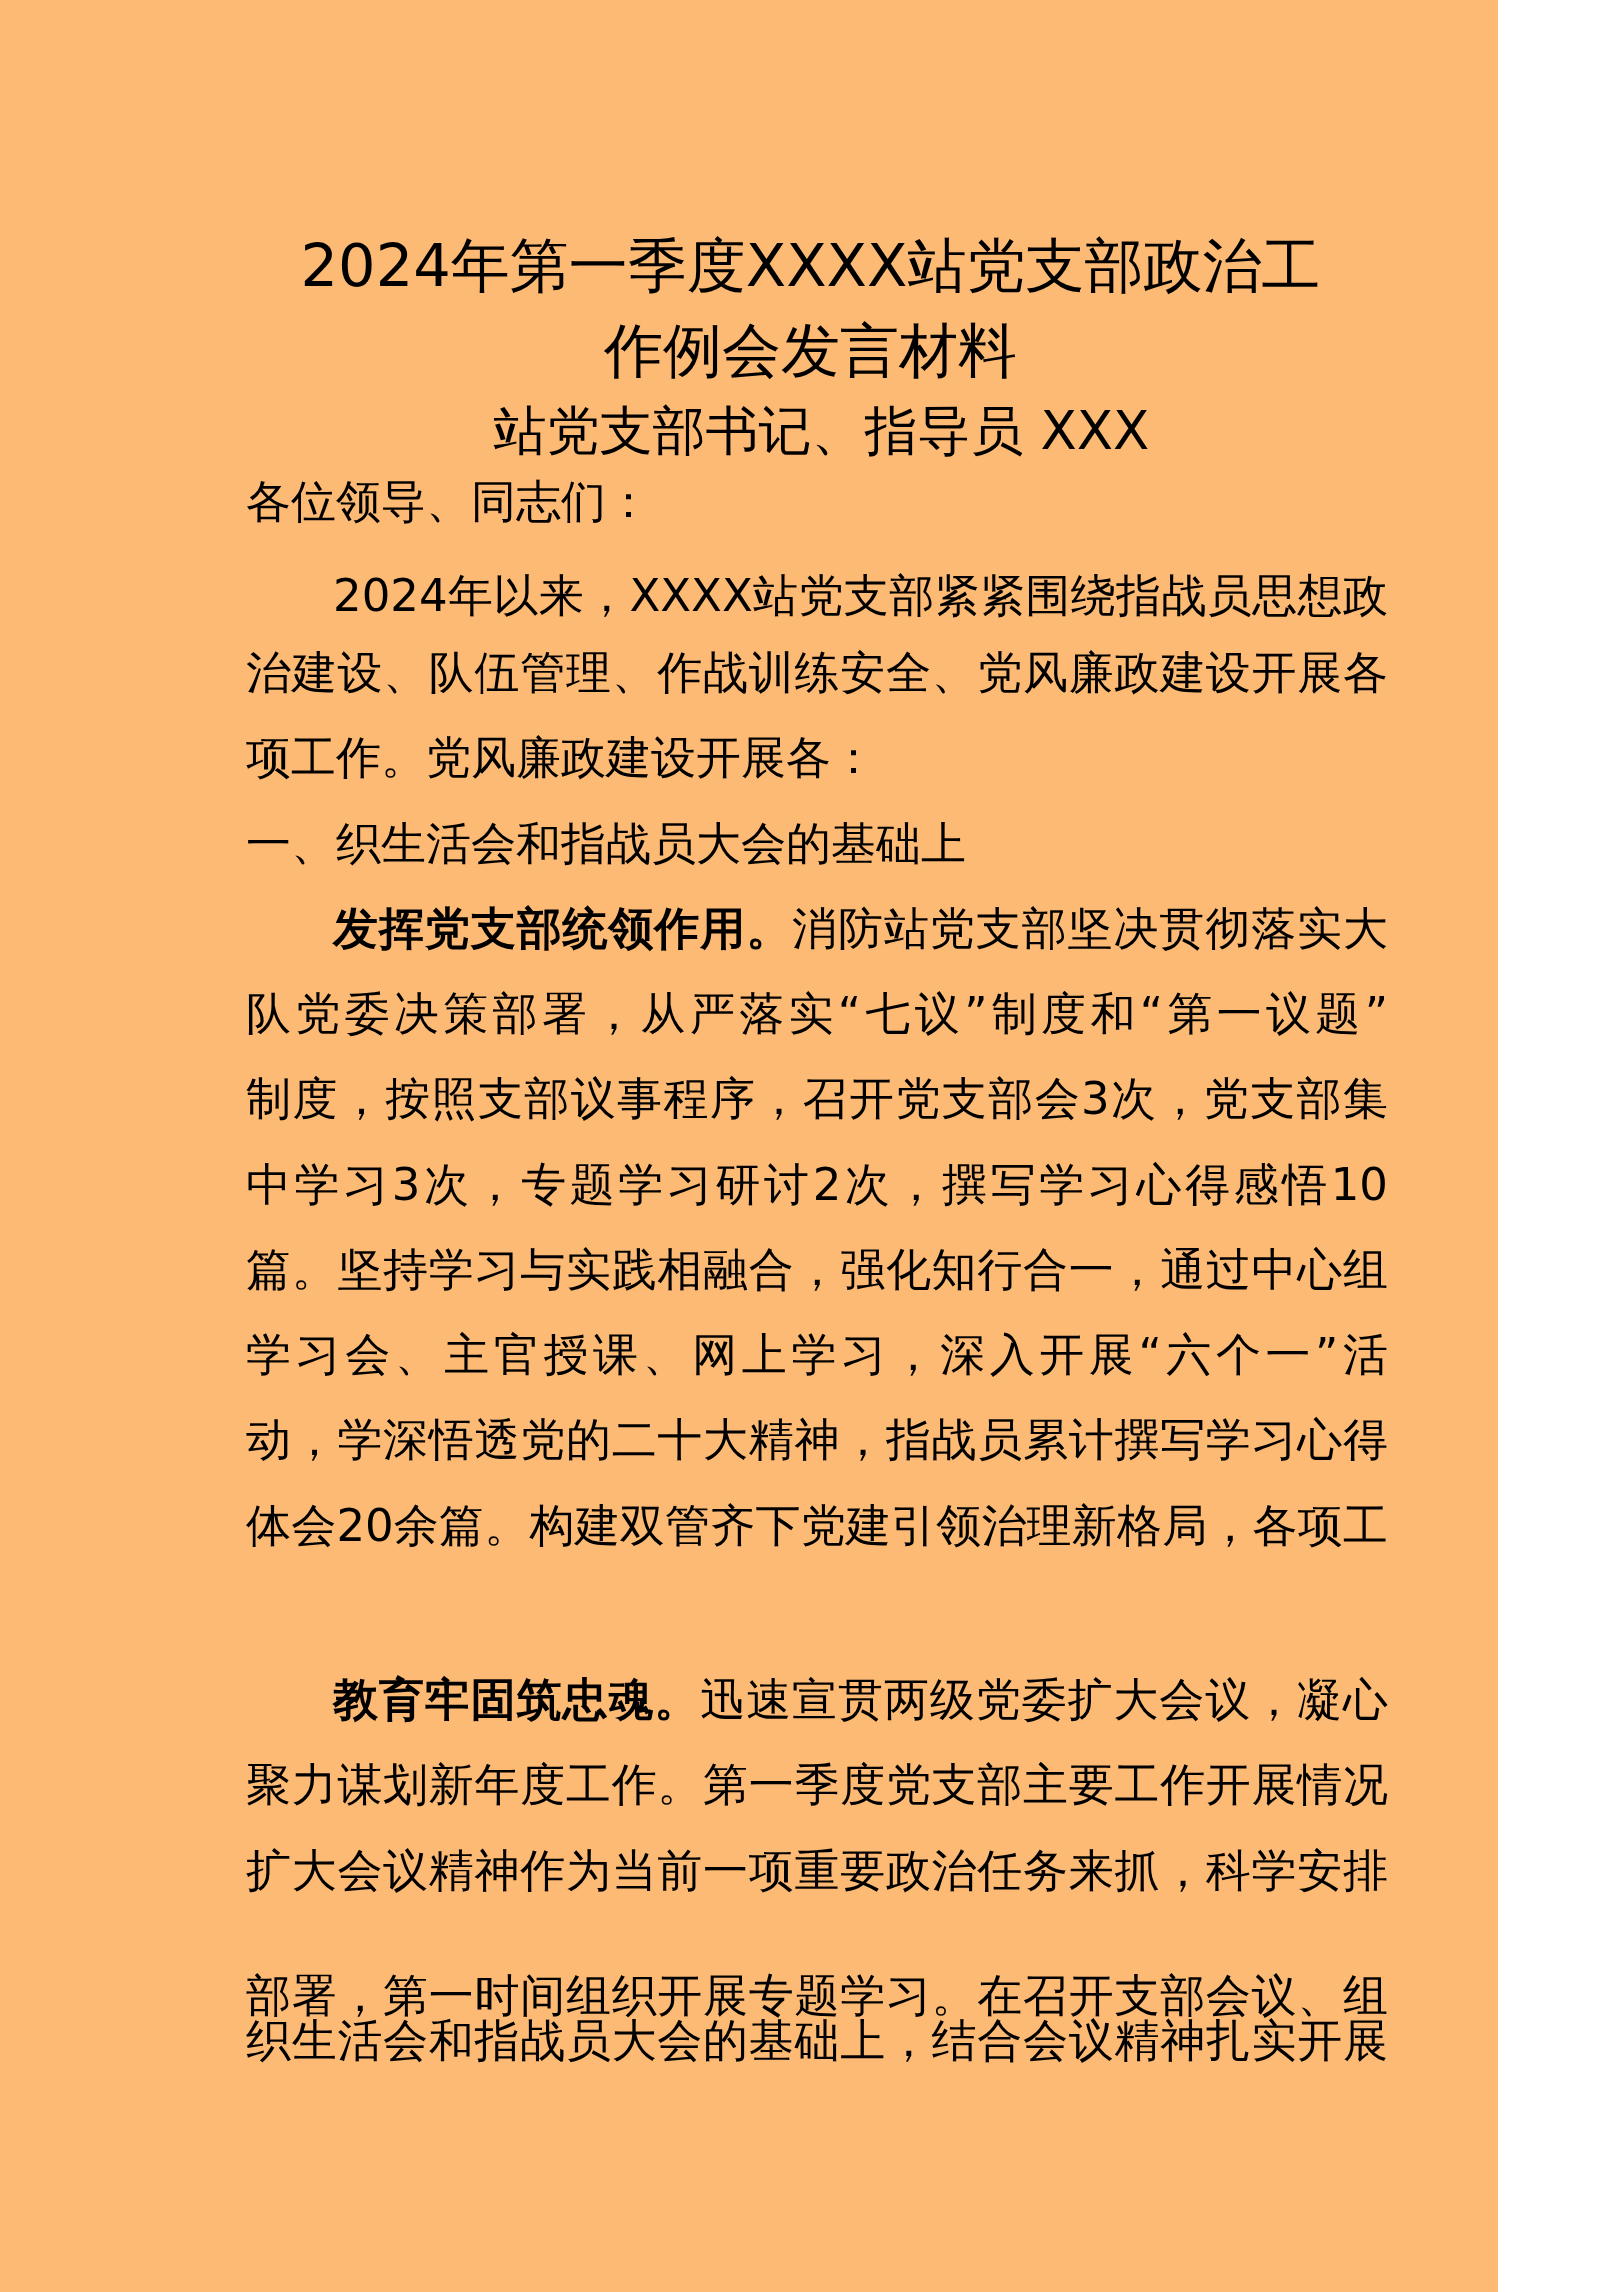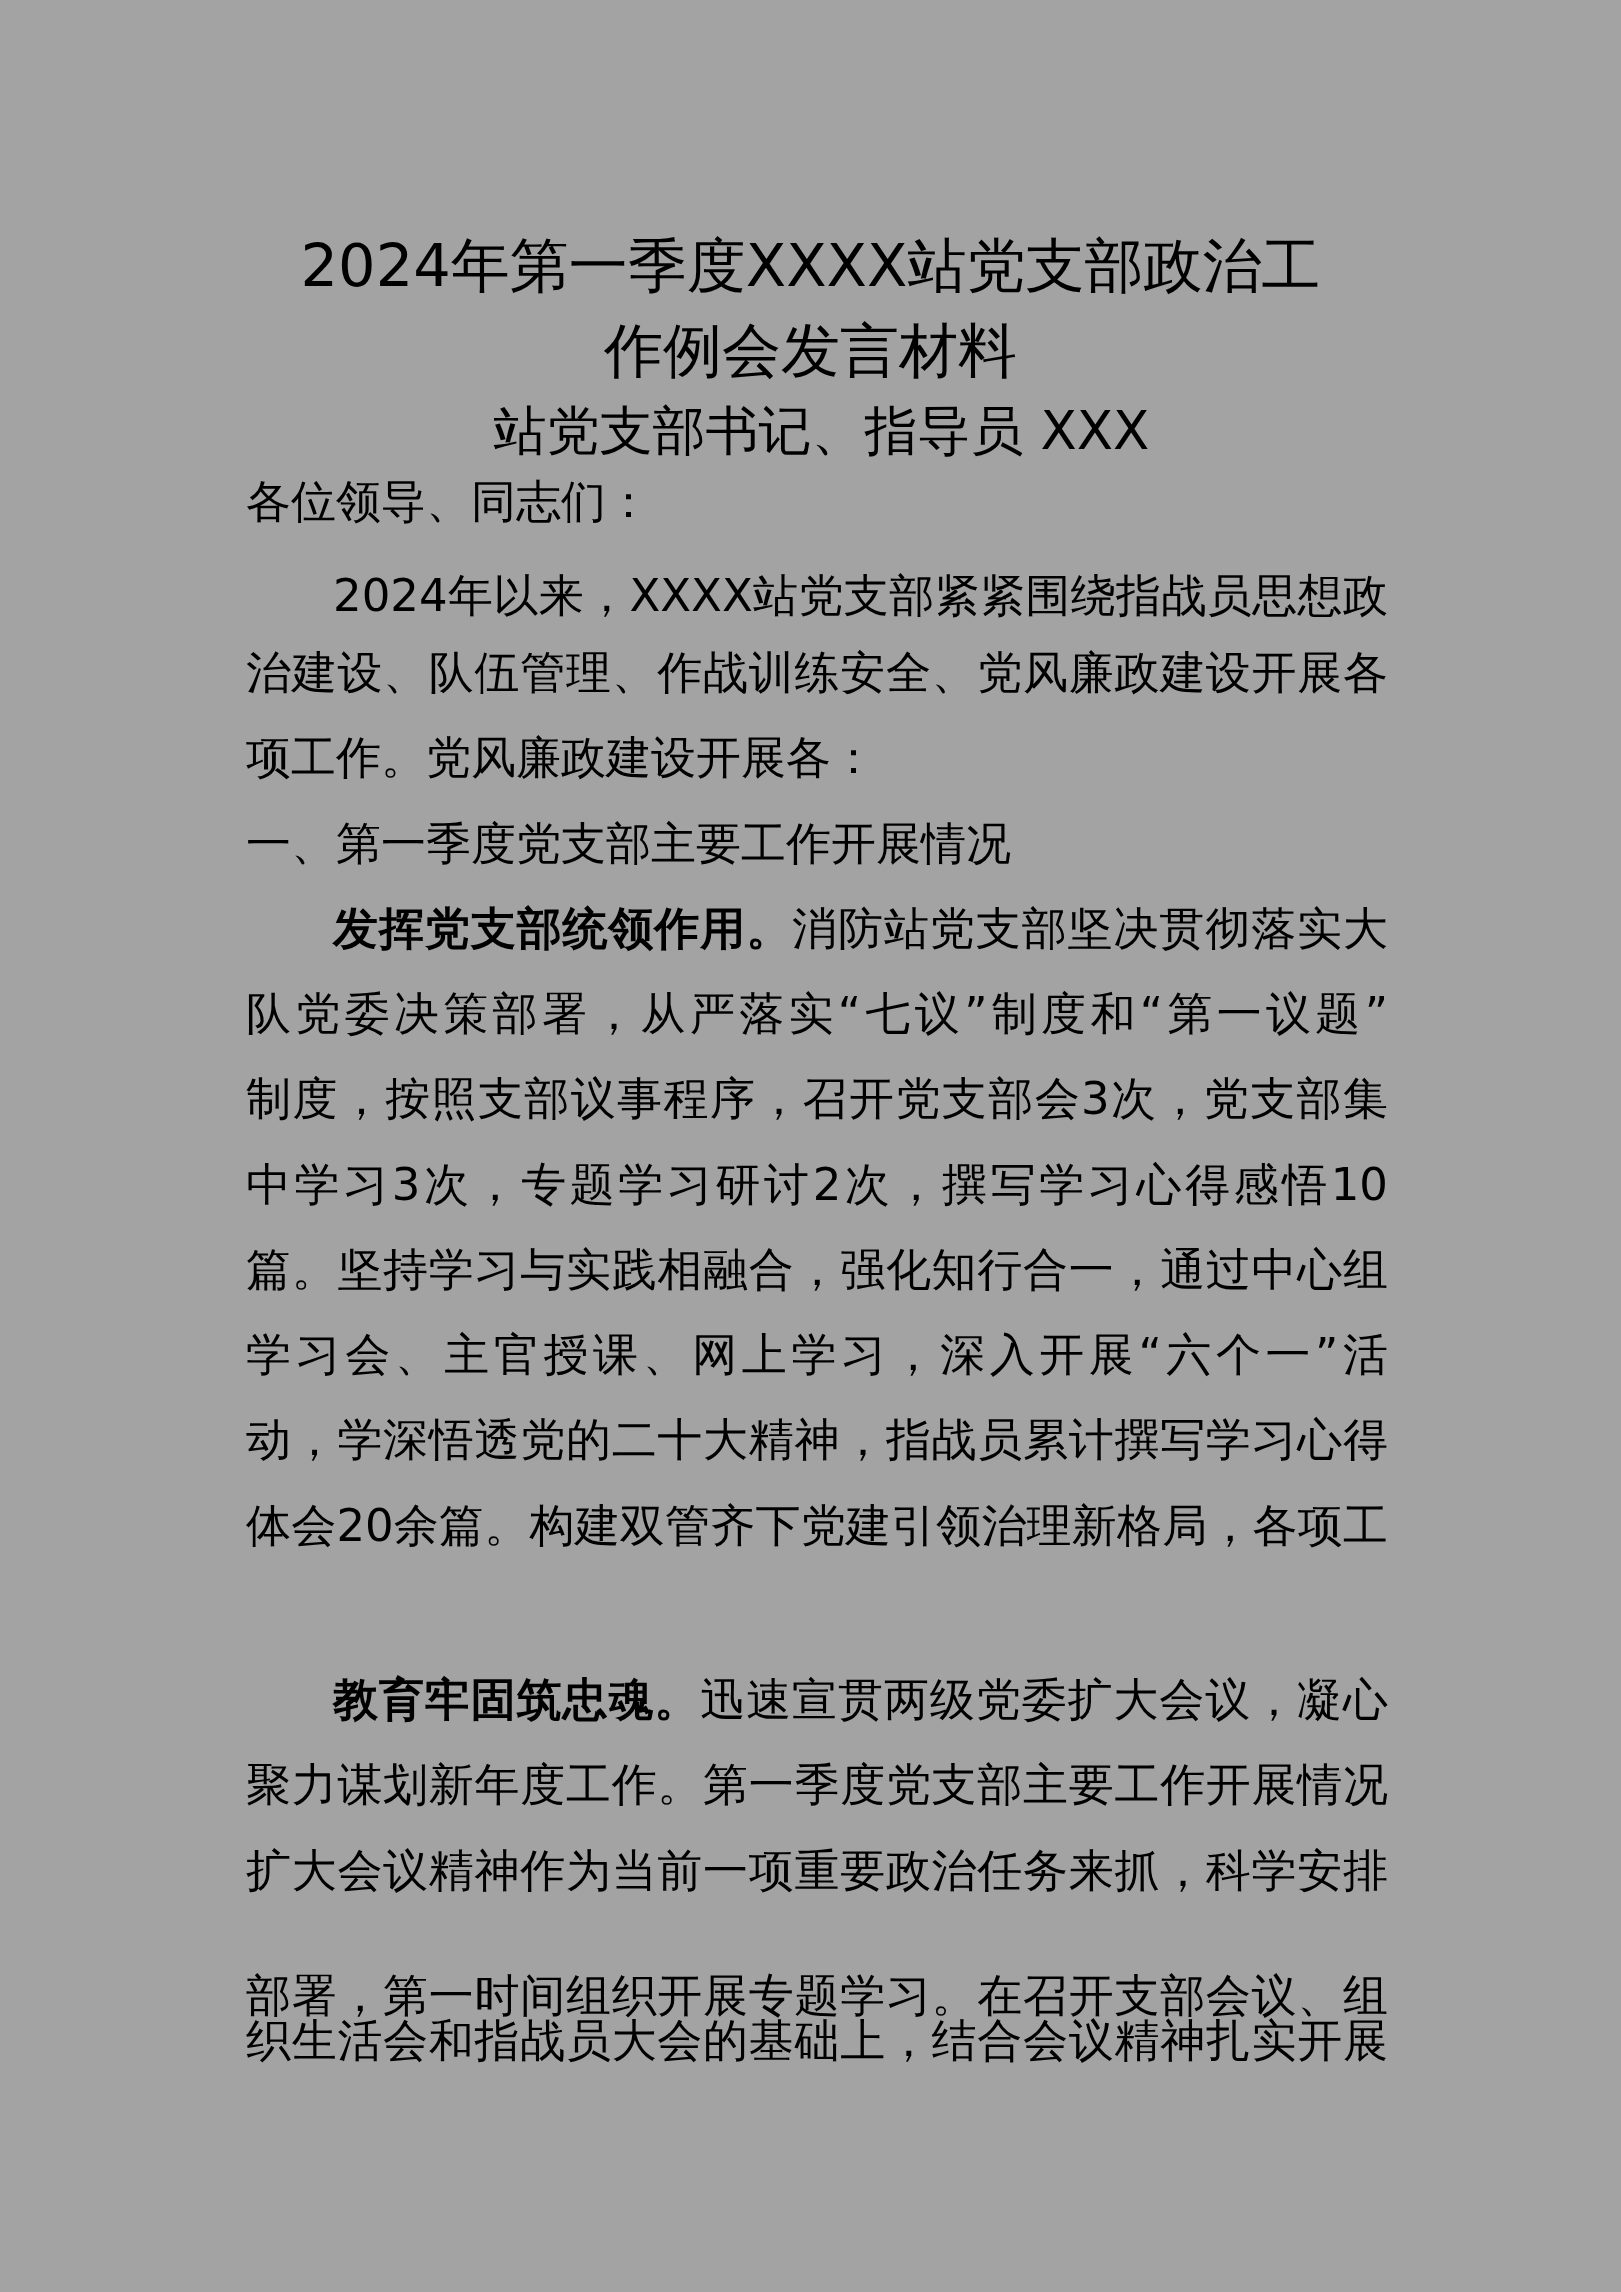--- a/index.html
+++ b/index.html
@@ -1,18 +1,18 @@
 <!DOCTYPE html>
 <html><head>
 <meta charset="utf-8">
 <style>
   html, body { margin: 0; padding: 0; background: #ffffff; }
   body { width: 1621px; height: 2293px; position: relative; overflow: hidden;
          font-family: "DejaVu Sans", "Liberation Sans", sans-serif; color: #000; }
-  .page { position: absolute; left: 0; top: 0; width: 1621px; height: 2293px; background: #a3a3a3; }
+  .page { position: absolute; left: 0; top: 0; width: 1498px; height: 2293px; background: #fdba74; }
   .title { position: absolute; left: 0; width: 1621px; text-align: center; font-size: 59px; line-height: 86px; }
   .title1 { top: 223px; }
   .title2 { top: 308px; text-align: center; }
   .author { position: absolute; top: 392px; left: 11px; width: 1621px; text-align: center; font-size: 53px; line-height: 78px; }
   .line { position: absolute; left: 246px; width: 1142px; font-size: 45px; line-height: 59px; white-space: nowrap;
           text-align: justify; text-align-last: justify; }
   .line.last { text-align-last: left; }
   .indent { left: 333px; width: 1055px; }
   b { font-weight: bold; }
 </style>
@@ -23,21 +23,21 @@
   <div class="title title1">2024年第一季度XXXX站党支部政治工</div>
   <div class="title title2">作例会发言材料</div>
   <div class="author">站党支部书记、指导员 XXX</div>
 
   <div class="line last" style="top:472px">各位领导、同志们：</div>
 
   <div class="line indent" style="top:566px">2024年以来，XXXX站党支部紧紧围绕指战员思想政</div>
   <div class="line" style="top:643px">治建设、队伍管理、作战训练安全、党风廉政建设开展各</div>
   <div class="line last" style="top:728px">项工作。党风廉政建设开展各：</div>
 
-  <div class="line last" style="top:814px">一、第一季度党支部主要工作开展情况</div>
+  <div class="line last" style="top:814px">一、织生活会和指战员大会的基础上</div>
 
   <div class="line indent" style="top:899px"><b>发挥党支部统领作用。</b><span>消防站党支部坚决贯彻落实大</span></div>
   <div class="line" style="top:984px">队党委决策部署，从严落实“七议”制度和“第一议题”</div>
   <div class="line" style="top:1069px">制度，按照支部议事程序，召开党支部会3次，党支部集</div>
   <div class="line" style="top:1155px">中学习3次，专题学习研讨2次，撰写学习心得感悟10</div>
   <div class="line" style="top:1240px">篇。坚持学习与实践相融合，强化知行合一，通过中心组</div>
   <div class="line" style="top:1325px">学习会、主官授课、网上学习，深入开展“六个一”活</div>
   <div class="line" style="top:1410px">动，学深悟透党的二十大精神，指战员累计撰写学习心得</div>
   <div class="line" style="top:1496px">体会20余篇。构建双管齐下党建引领治理新格局，各项工</div>
 

